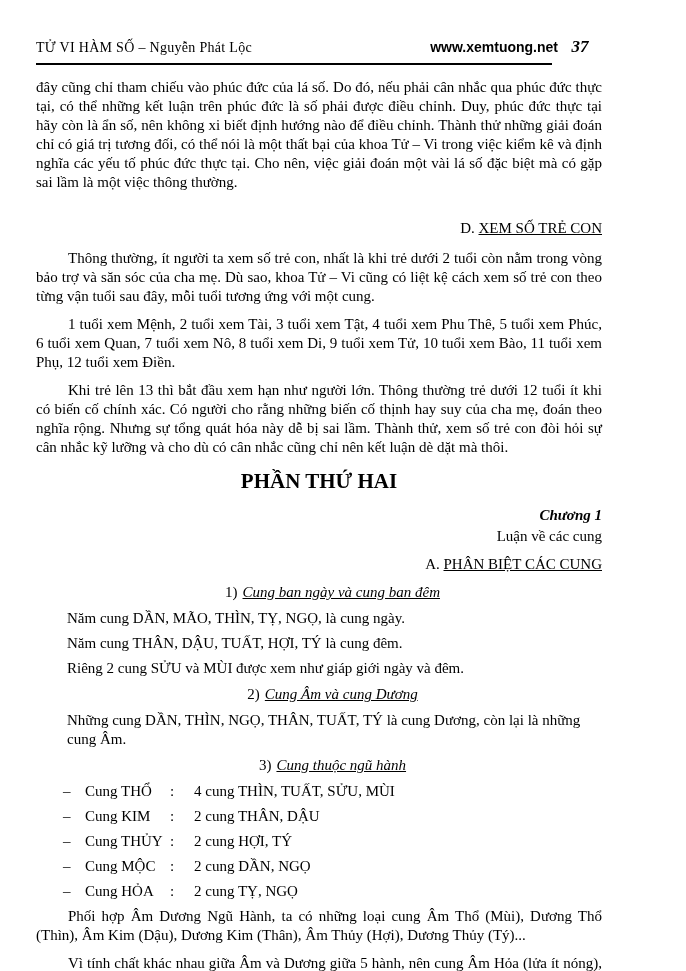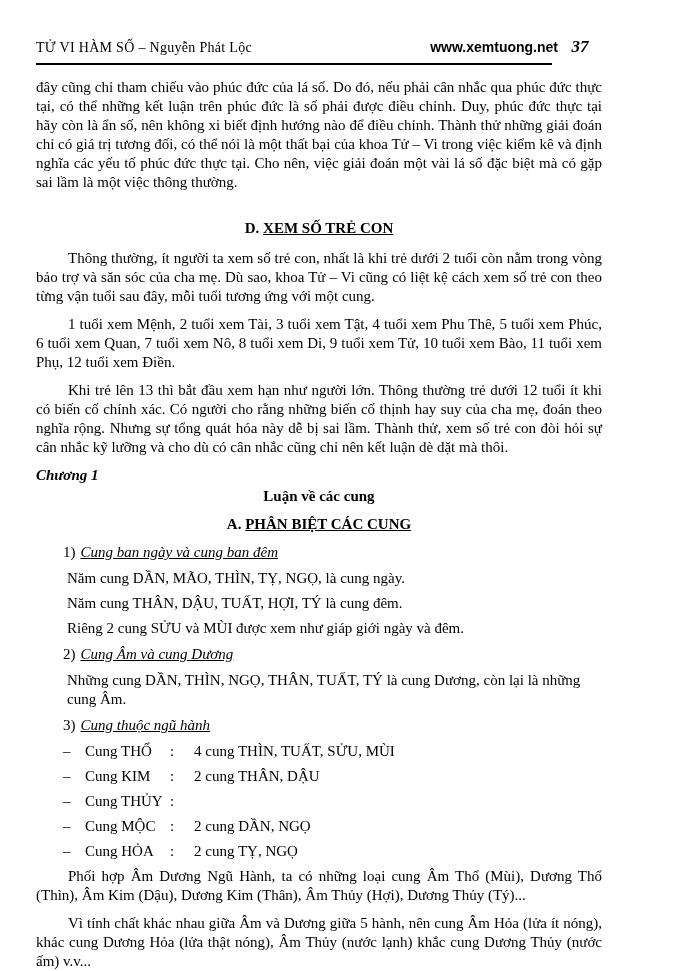--- a/index.html
+++ b/index.html
@@ -51,54 +51,54 @@
     font-size: 15px;
     line-height: 19px;
     text-align: justify;
   }
   p.para {
     margin: 0 0 9px 0;
     text-indent: 32px;
   }
   p.para.no-indent { text-indent: 0; margin-top: 13px; }
   .section-heading {
-    font-weight: bold;
+    font-weight: normal;
     font-size: 15px;
     margin: 27px 0 11px 0;
-    text-align: center;
+    text-align: right;
   }
   .section-heading .underlined { text-decoration: underline; }
   
   .part-title {
     text-align: center;
     font-weight: bold;
     font-size: 21px;
     line-height: 25px;
     margin: 12px 0 12px 0;
   }
   .chapter {
-    text-align: left;
+    text-align: right;
     font-weight: bold;
     font-style: italic;
     font-size: 15px;
     line-height: 19px;
     margin: 0 0 2px 0;
   }
   .chapter-title {
-    text-align: center;
-    font-weight: bold;
+    text-align: right;
+    font-weight: normal;
     font-size: 15px;
     line-height: 19px;
     margin: 0 0 9px 0;
   }
   .section-heading.tight { margin: 4px 0 9px 0; }
   
   .subhead {
     margin: 7px 0 7px 27px;
-    text-align: left;
+    text-align: center;
   }
   .subhead .sub-num { margin-right: 5px; }
   .subhead .sub-title { font-style: italic; text-decoration: underline; }
   .line-item {
     margin: 6px 0 6px 31px;
     text-align: left;
   }
   .element-row {
     display: flex;
     margin: 6px 0 6px 27px;
@@ -128,20 +128,21 @@
     <p class="para no-indent">đây cũng chỉ tham chiếu vào phúc đức của lá số. Do đó, nếu phải cân nhắc qua phúc đức thực tại, có thể những kết luận trên phúc đức là số phải được điều chỉnh. Duy, phúc đức thực tại hãy còn là ẩn số, nên không xi biết định hướng nào để điều chỉnh. Thành thử những giải đoán chỉ có giá trị tương đối, có thể nói là một thất bại của khoa Tử – Vi trong việc kiểm kê và định nghĩa các yếu tố phúc đức thực tại. Cho nên, việc giải đoán một vài lá số đặc biệt mà có gặp sai lầm là một việc thông thường.</p>
 
     <div class="section-heading">
       <span>D.</span>
       <span class="underlined">XEM SỐ TRẺ CON</span>
     </div>
     <p class="para">Thông thường, ít người ta xem số trẻ con, nhất là khi trẻ dưới 2 tuổi còn nằm trong vòng bảo trợ và săn sóc của cha mẹ. Dù sao, khoa Tử – Vi cũng có liệt kệ cách xem số trẻ con theo từng vận tuổi sau đây, mỗi tuổi tương ứng với một cung.</p>
     <p class="para">1 tuổi xem Mệnh, 2 tuổi xem Tài, 3 tuổi xem Tật, 4 tuổi xem Phu Thê, 5 tuổi xem Phúc, 6 tuổi xem Quan, 7 tuổi xem Nô, 8 tuổi xem Di, 9 tuổi xem Tử, 10 tuổi xem Bào, 11 tuổi xem Phụ, 12 tuổi xem Điền.</p>
     <p class="para">Khi trẻ lên 13 thì bắt đầu xem hạn như người lớn. Thông thường trẻ dưới 12 tuổi ít khi có biến cố chính xác. Có người cho rằng những biến cố thịnh hay suy của cha mẹ, đoán theo nghĩa rộng. Nhưng sự tổng quát hóa này dễ bị sai lầm. Thành thử, xem số trẻ con đòi hỏi sự cân nhắc kỹ lưỡng và cho dù có cân nhắc cũng chỉ nên kết luận dè dặt mà thôi.</p>
 
+    <div class="part-title">PHẦN THỨ HAI</div>
     <div class="chapter">Chương 1</div>
     <div class="chapter-title">Luận về các cung</div>
 
     <div class="section-heading tight">
       <span>A.</span>
       <span class="underlined">PHÂN BIỆT CÁC CUNG</span>
     </div>
 
     <div class="subhead">
       <span class="sub-num">1)</span><span class="sub-title">Cung ban ngày và cung ban đêm</span>
@@ -168,20 +169,21 @@
     <div class="element-row">
       <span class="el-dash">–</span>
       <span class="el-name">Cung KIM</span>
       <span class="el-colon">:</span>
       <span class="el-value">2 cung THÂN, DẬU</span>
     </div>
     <div class="element-row">
       <span class="el-dash">–</span>
       <span class="el-name">Cung THỦY</span>
       <span class="el-colon">:</span>
+      <span class="el-value">2 cung HỢI, TÝ</span>
     </div>
     <div class="element-row">
       <span class="el-dash">–</span>
       <span class="el-name">Cung MỘC</span>
       <span class="el-colon">:</span>
       <span class="el-value">2 cung DẦN, NGỌ</span>
     </div>
     <div class="element-row">
       <span class="el-dash">–</span>
       <span class="el-name">Cung HỎA</span>

